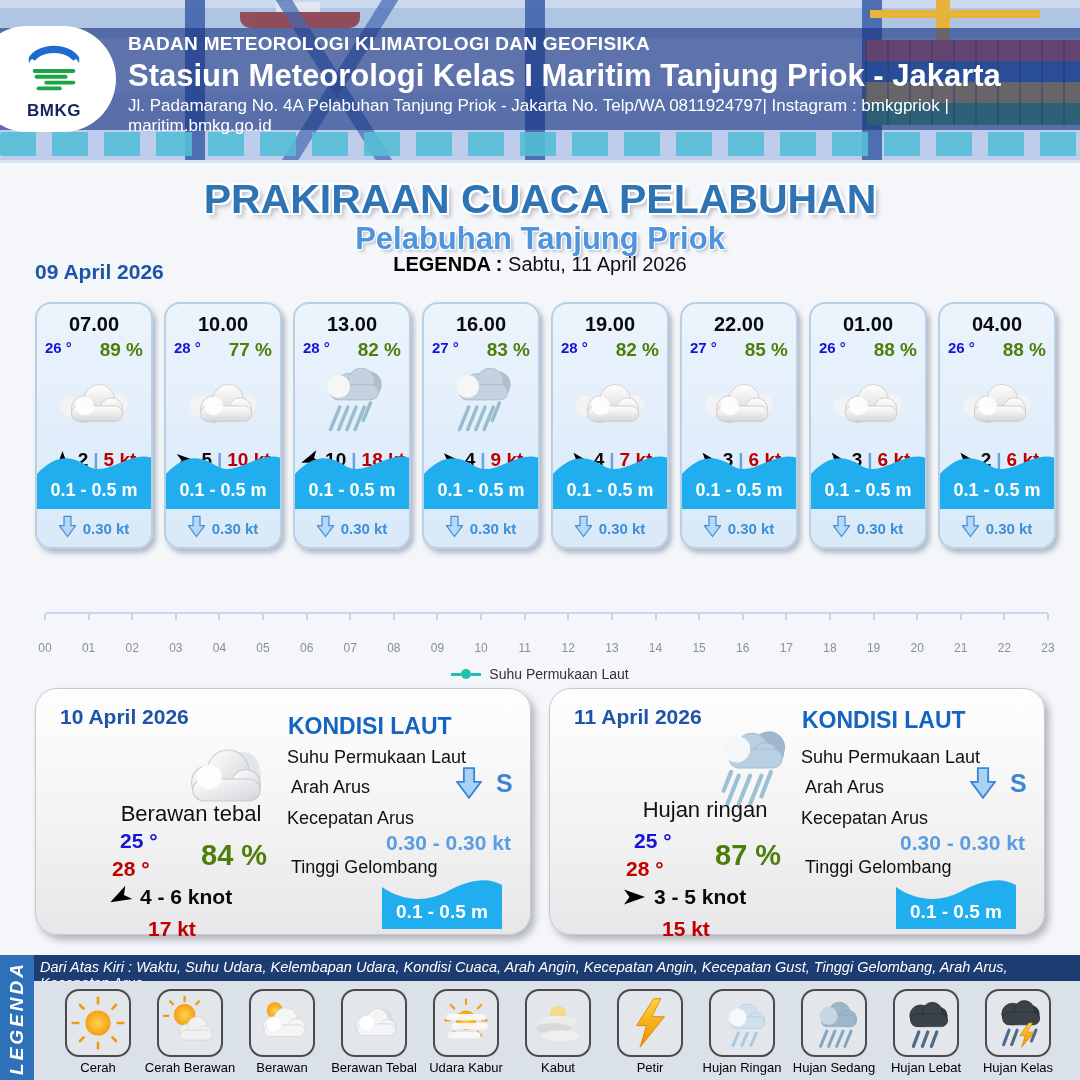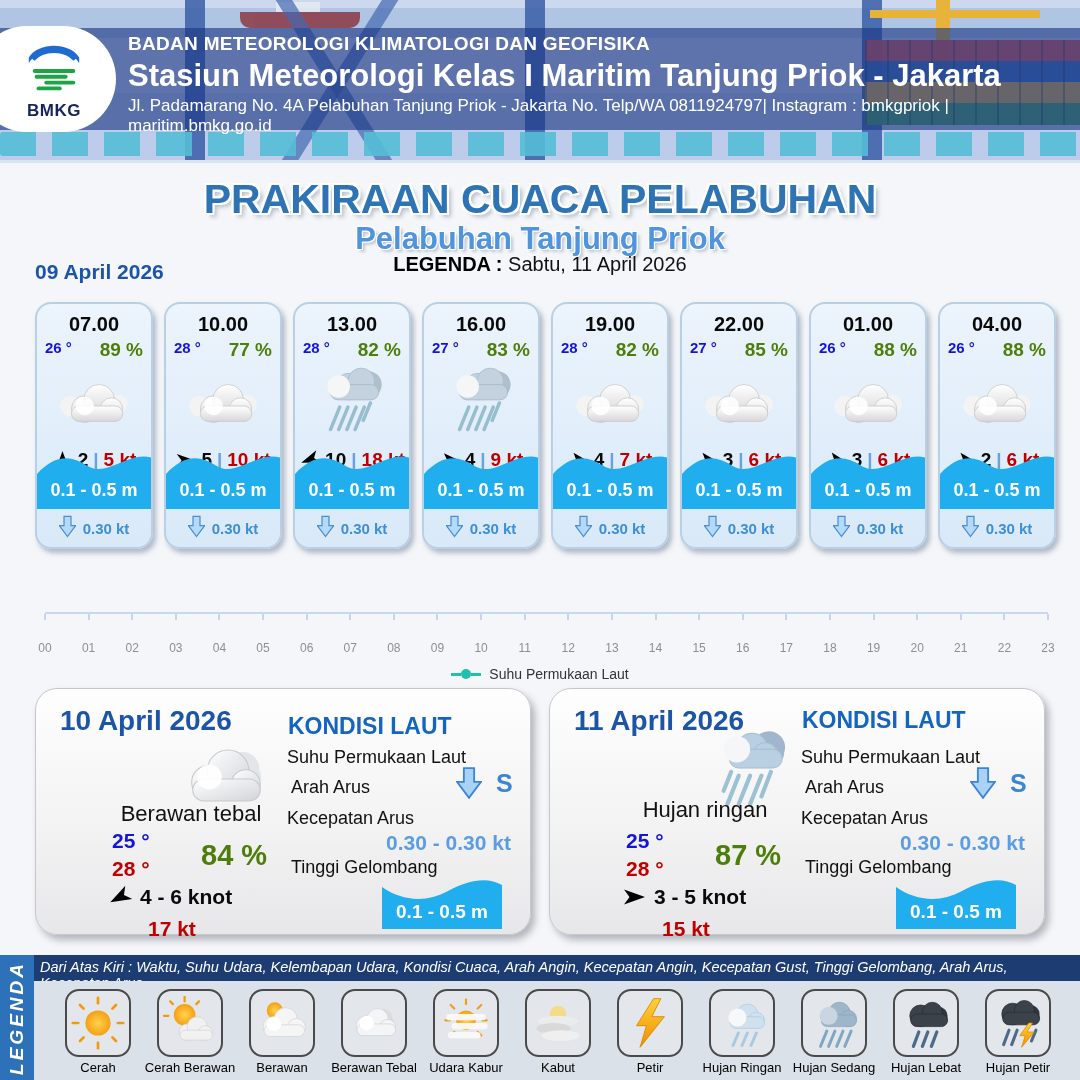--- a/index.html
+++ b/index.html
@@ -75,29 +75,29 @@
   .sst-marker{display:flex;align-items:center;}
   .sst-line{width:10px;height:3px;background:#1fc0ad;}
   .sst-dot{width:10px;height:10px;border-radius:50%;background:#1fc0ad;}
   .sst-text{font-size:14px;color:#333;}
 
   
   .dcard{position:absolute;top:688px;width:496px;height:247px;box-sizing:border-box;
     background:linear-gradient(180deg,#fefefe 0%,#f3f3f4 55%,#e7e7e9 100%);
     border:1px solid #c6c8cc;border-radius:22px;box-shadow:4px 5px 7px rgba(100,105,115,.45);}
   .dcard.left{left:35px;} .dcard.right{left:549px;}
-  .d-date{position:absolute;top:16px;left:24px;font-size:28px;font-weight:bold;color:#1c55a8;}
+  .d-date{position:absolute;top:16px;left:24px;font-size:21px;font-weight:bold;color:#1c55a8;}
   .d-icon{position:absolute;top:36px;left:138px;width:104px;height:104px;}
   .d-icon svg{display:none;width:104px;height:104px;}
   .d-icon[data-icon="berawan-tebal"] .i-berawan-tebal{display:block;}
   .d-icon[data-icon="hujan-ringan"] .i-hujan-ringan{display:block;}
   .dcard.right .d-icon{top:28px;left:150px;}
   .d-cond{position:absolute;top:112px;left:30px;width:250px;text-align:center;font-size:22px;color:#111;}
   .dcard.right .d-cond{top:108px;}
-  .d-tmin{position:absolute;top:140px;left:76px;font-size:21px;font-weight:bold;color:#1414d8;}
+  .d-tmin{position:absolute;top:140px;left:84px;font-size:21px;font-weight:bold;color:#1414d8;}
   .d-tmax{position:absolute;top:168px;left:76px;font-size:21px;font-weight:bold;color:#c00000;}
   .d-hum{position:absolute;top:150px;left:165px;font-size:29px;font-weight:bold;color:#4e7e0a;}
   .d-wind{position:absolute;top:196px;left:72px;display:flex;align-items:center;gap:8px;}
   .d-wind .dart{width:24px;height:24px;}
   .d-wrange{font-size:21px;font-weight:bold;color:#0a0a0a;}
   .d-gust{position:absolute;top:228px;left:112px;font-size:21px;font-weight:bold;color:#c00000;}
   .sea-title{position:absolute;top:18px;left:252px;font-size:23px;font-weight:bold;color:#1565c0;}
   .dcard.left .sea-title{top:24px;}
   .sea-l1{position:absolute;top:58px;left:251px;font-size:18px;color:#111;}
   .sea-l2{position:absolute;top:88px;left:255px;font-size:18px;color:#111;}
@@ -944,19 +944,19 @@
               <rect x="13" y="18" width="41" height="14" rx="7"></rect>
             </g>
             <g stroke="#4e6a8a" stroke-width="3.4" stroke-linecap="round">
               <line x1="20" y1="38" x2="14" y2="54"></line>
                 <line x1="29" y1="38" x2="23" y2="54"></line>
                 <line x1="50" y1="38" x2="45" y2="50"></line>
             </g>
             <polygon points="42,30 32,44 38,44 34,57 48,40 40,40 46,30" fill="url(#bolt)" stroke="#d98a00" stroke-width="0.8"></polygon>
           </svg>
         </div>
-        <div class="tile-label">Hujan Petir</div>
+        <div class="tile-label">Hujan Kelas</div>
       </div>
 
     </div>
   </div>
 
 </div>
 
 </body></html>

